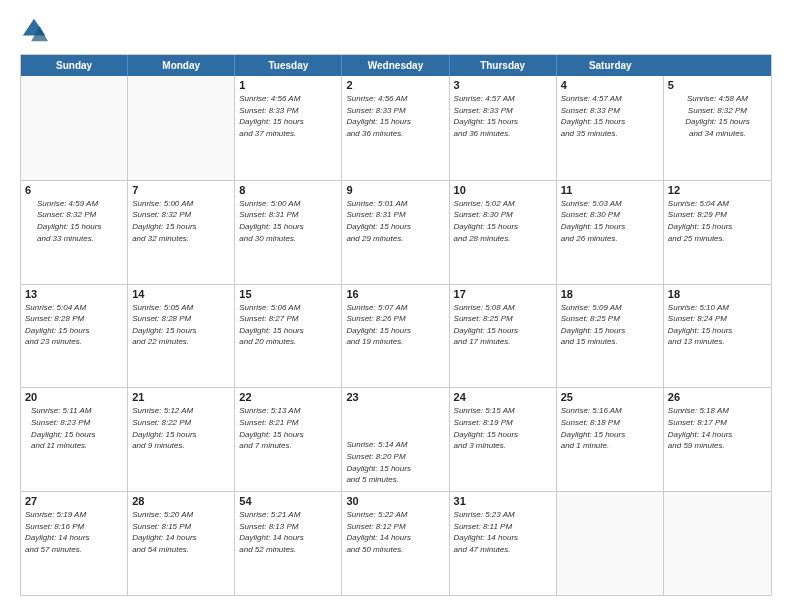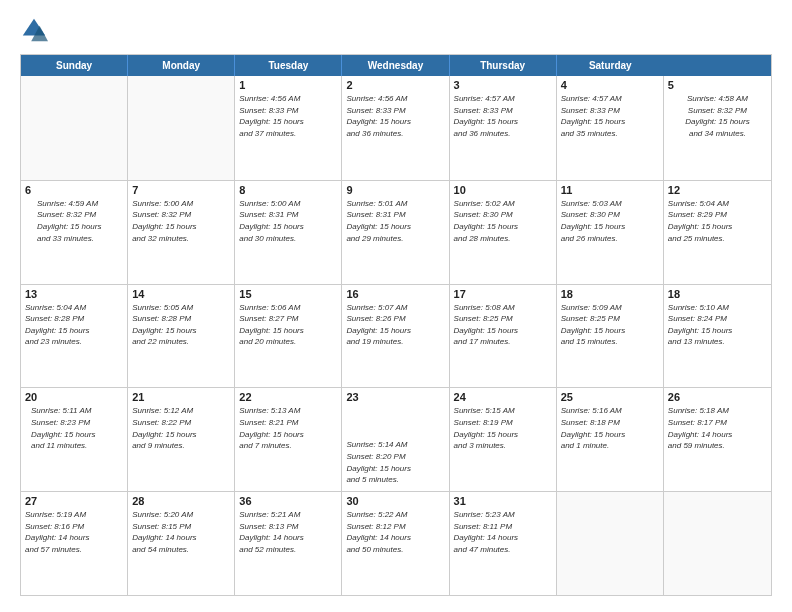--- a/index.html
+++ b/index.html
@@ -337,21 +337,21 @@
 and 57 minutes.</div>
           </div>
           <div class="cal-cell">
             <div class="day-num">28</div>
             <div class="cell-info" style="white-space: pre-line;">Sunrise: 5:20 AM
 Sunset: 8:15 PM
 Daylight: 14 hours
 and 54 minutes.</div>
           </div>
           <div class="cal-cell">
-            <div class="day-num">36</div>
+            <div class="day-num">54</div>
             <div class="cell-info" style="white-space: pre-line;">Sunrise: 5:21 AM
 Sunset: 8:13 PM
 Daylight: 14 hours
 and 52 minutes.</div>
           </div>
           <div class="cal-cell">
             <div class="day-num">30</div>
             <div class="cell-info" style="white-space: pre-line;">Sunrise: 5:22 AM
 Sunset: 8:12 PM
 Daylight: 14 hours

